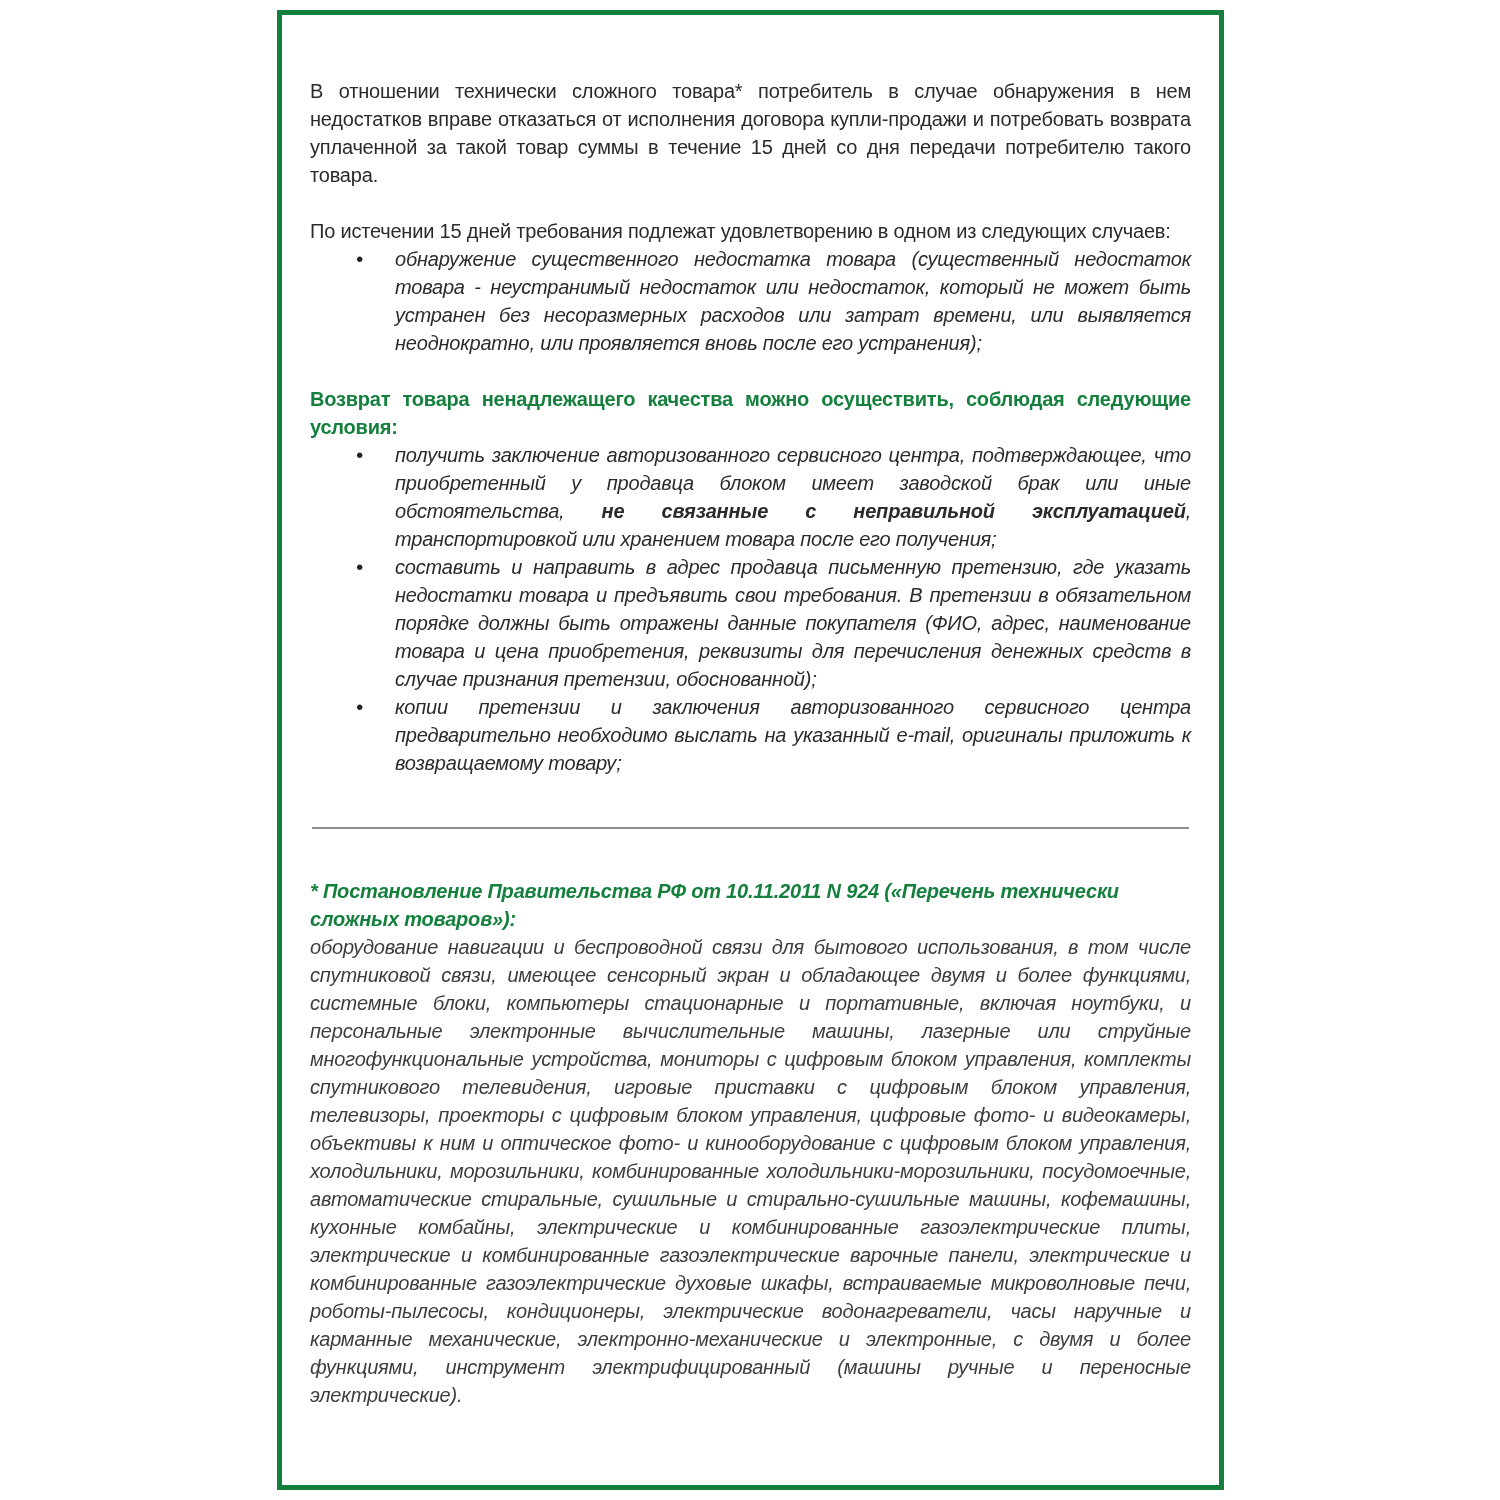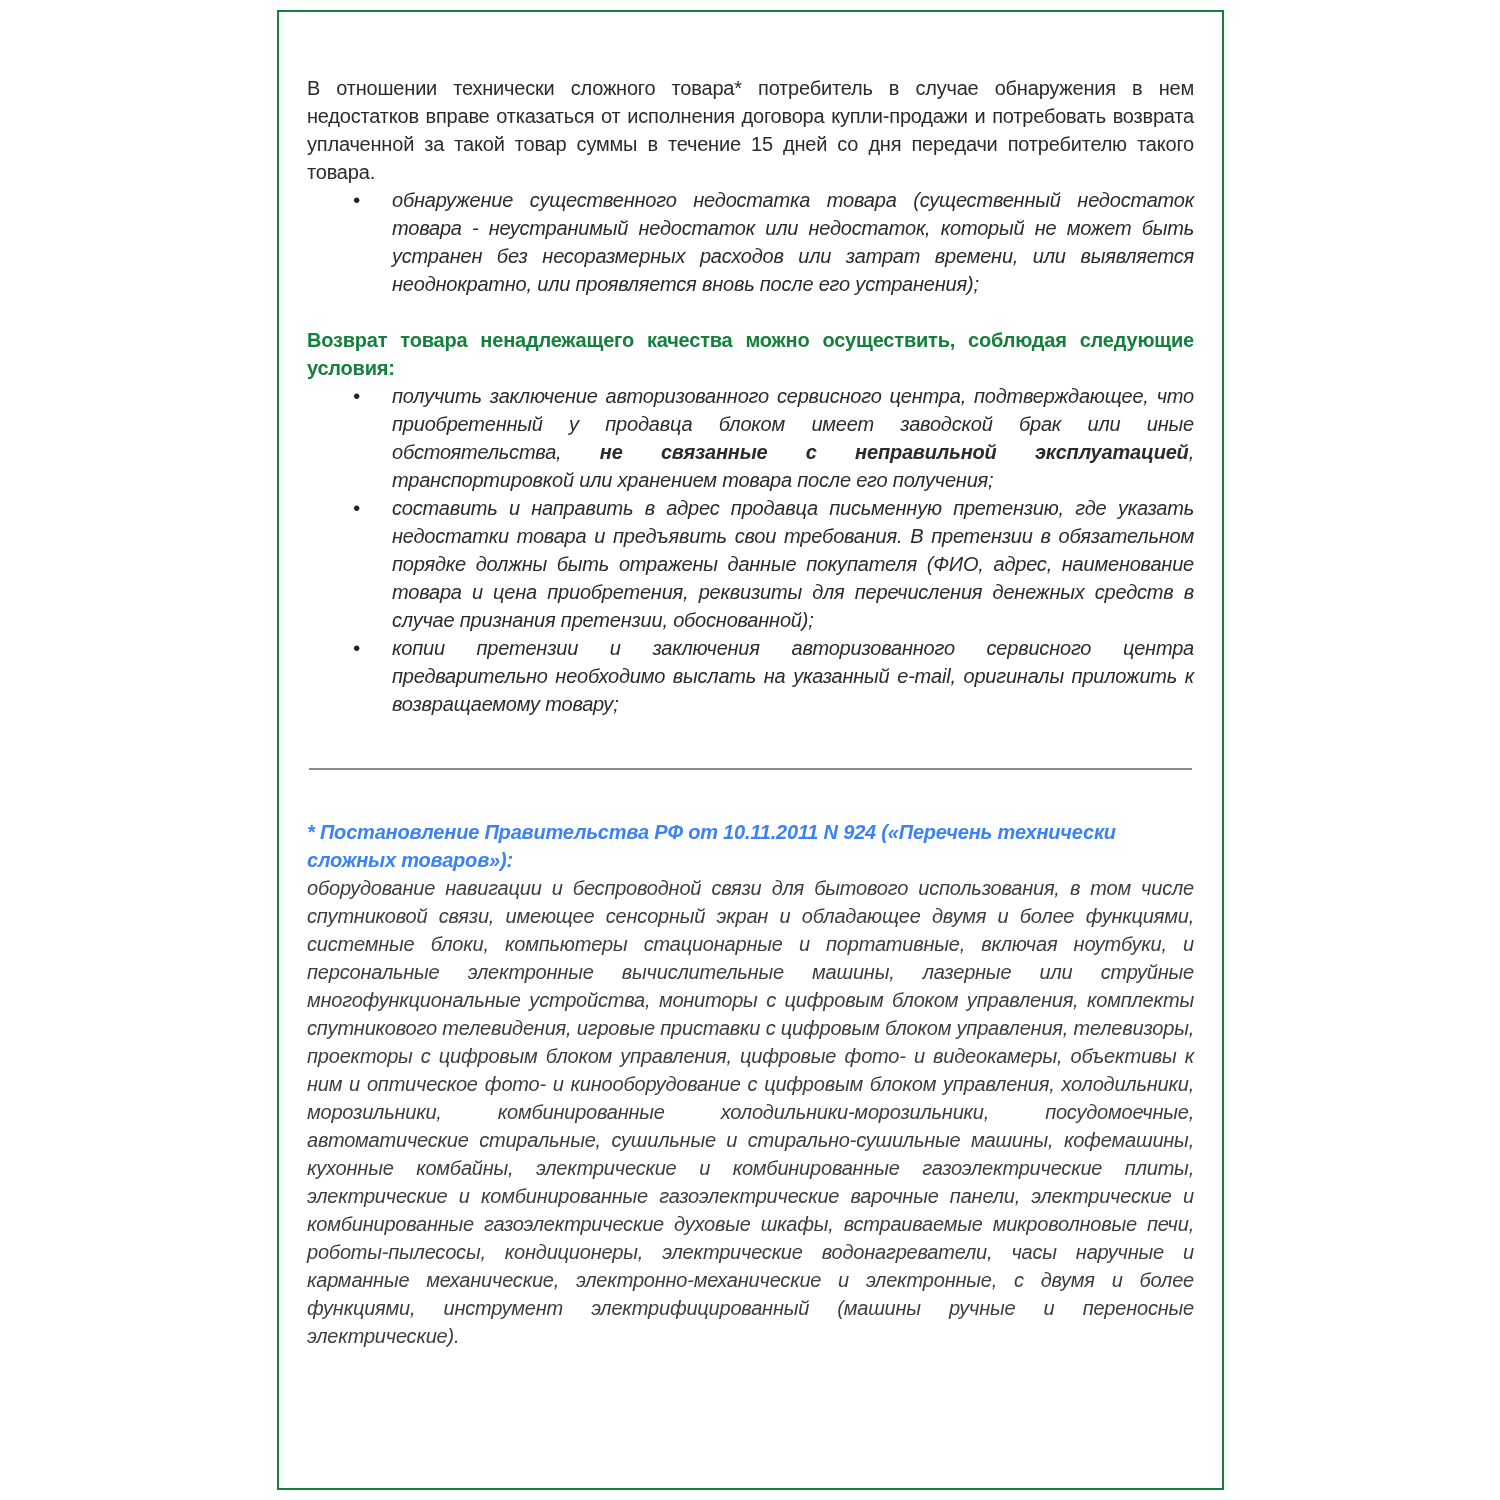--- a/index.html
+++ b/index.html
@@ -14,21 +14,21 @@
     font-family: "Liberation Sans", sans-serif;
     -webkit-font-smoothing: antialiased;
   }
   .page {
     position: absolute;
     left: 277px;
     top: 10px;
     width: 947px;
     height: 1480px;
     box-sizing: border-box;
-    border: 2px solid #15803d;
+    border: 5px solid #15803d;
     background: #ffffff;
     padding: 62px 28px 0 28px;
     color: #2b2b2b;
   }
   .para {
     margin: 0;
     font-size: 20px;
     line-height: 28px;
     letter-spacing: -0.2px;
     text-align: justify;
@@ -66,39 +66,40 @@
     border-top: 2px solid #8c8c8c;
     margin: 50px 2px 0 2px;
   }
   .fn-title {
     margin: 48px 0 0 0;
     font-size: 20px;
     line-height: 28px;
     font-style: italic;
     font-weight: bold;
     letter-spacing: -0.2px;
-    color: #3b82f6;
+    color: #15803d;
   }
   .fn-body {
     margin: 0;
     font-size: 20px;
     line-height: 28px;
     font-style: italic;
     letter-spacing: -0.2px;
     text-align: justify;
     color: #3d3d3d;
   }
 </style>
 </head>
 <body>
 
 <div class="page">
 
   <p class="para">В отношении технически сложного товара* потребитель в случае обнаружения в нем недостатков вправе отказаться от исполнения договора купли-продажи и потребовать возврата уплаченной за такой товар суммы в течение 15 дней со дня передачи потребителю такого товара.</p>
 
+  <p class="para mt">По истечении 15 дней требования подлежат удовлетворению в одном из следующих случаев:</p>
 
   <ul class="bullets">
     <li>
       <span>обнаружение существенного недостатка товара (существенный недостаток товара - неустранимый недостаток или недостаток, который не может быть устранен без несоразмерных расходов или затрат времени, или выявляется неоднократно, или проявляется вновь после его устранения);</span>
     </li>
   </ul>
 
   <p class="para mt heading">Возврат товара ненадлежащего качества можно осуществить, соблюдая следующие условия:</p>
 
   <ul class="bullets">

